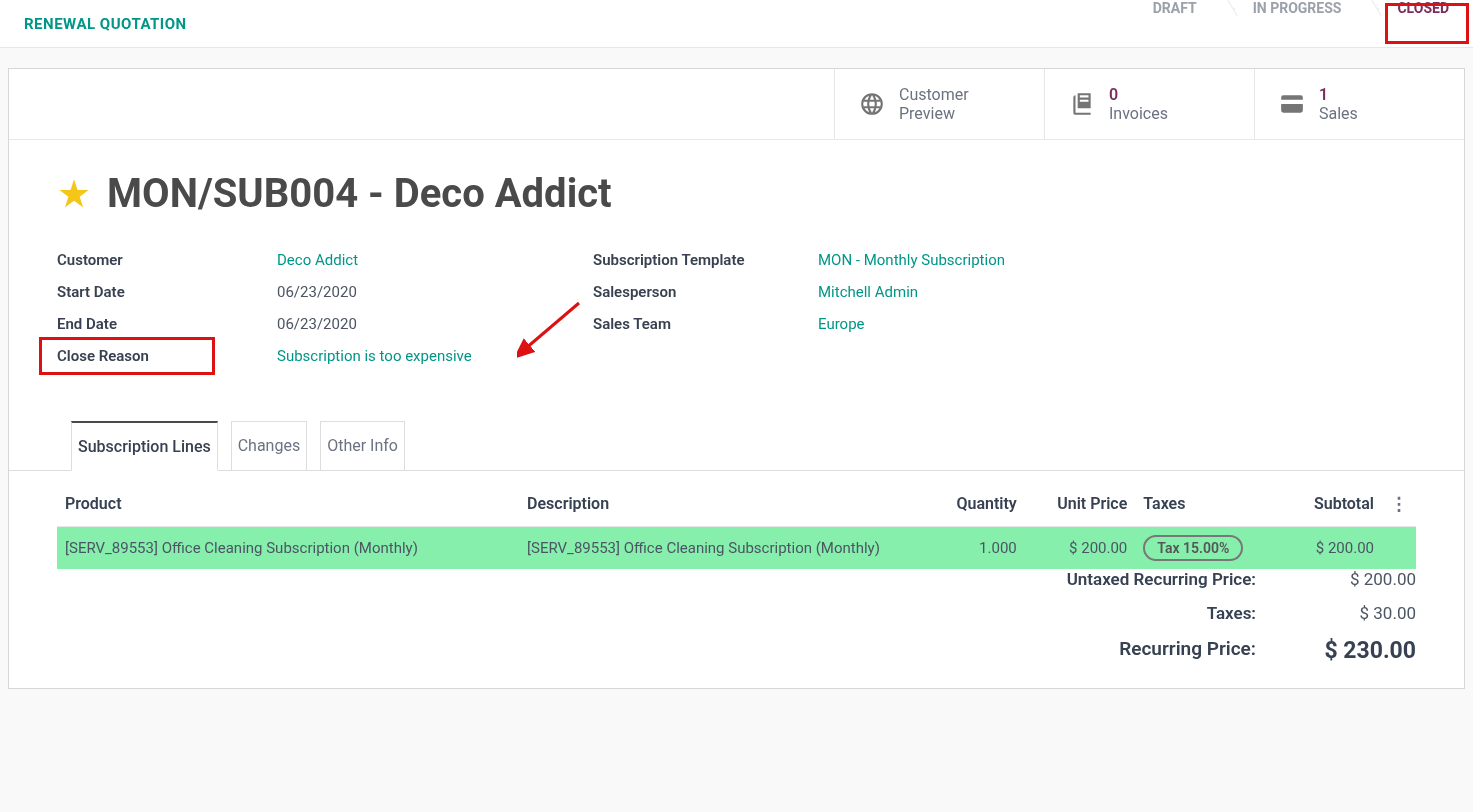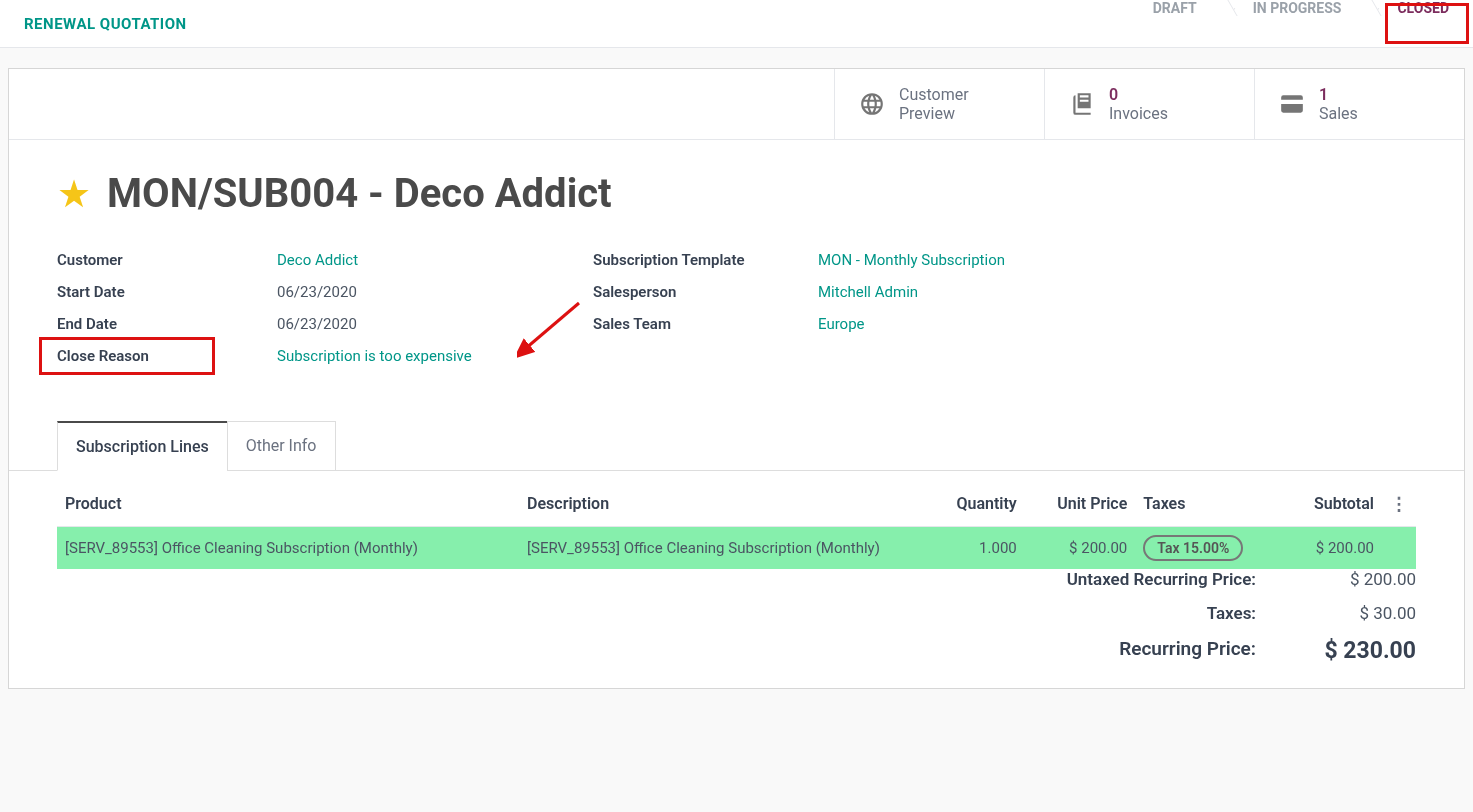--- a/index.html
+++ b/index.html
@@ -39,21 +39,21 @@
     .fld-label { color: #374151; font-weight: 600; }
     .fld-value { color: #4b5563; }
     .fld-value.link { color: #009688; cursor: pointer; }
     
     .hl-close-reason { position: relative; }
     .hl-close-reason::after { content: ""; position: absolute; left: -18px; top: -10px; bottom: -10px; width: 170px; border: 3px solid #d11; }
     
     .arrow-svg { position: absolute; width: 68px; height: 60px; }
     
     .tabs { display: flex; margin: 46px 0 0 48px; }
-    .tab { padding: 14px 18px; border: 1px solid #ddd; color: #6b7280; font-size: 16px; cursor: pointer; background: #fff; margin-right: -1px; }
+    .tab { padding: 14px 6px; border: 1px solid #ddd; color: #6b7280; font-size: 16px; cursor: pointer; background: #fff; margin-right: -1px; margin-left: 14px; }
     .tab.active { color: #374151; border-bottom-color: #fff; border-top: 2px solid #4a4a4a; font-weight: 500; }
     .tab-underline { border-top: 1px solid #ddd; margin-top: -1px; }
     
     .table-wrap { padding: 10px 48px 24px; }
     table { width: 100%; border-collapse: collapse; }
     th { text-align: left; color: #374151; font-weight: 600; padding: 12px 8px; font-size: 16px; border-bottom: 1px solid #e5e7eb; }
     th.right, td.right { text-align: right; }
     td { padding: 12px 8px; color: #4b5563; }
     tbody tr { background: #86efac; }
     .tax-pill { border: 2px solid #777; border-radius: 18px; padding: 3px 12px; font-size: 14px; color: #555; font-weight: 600; }
@@ -150,20 +150,21 @@
               <path d="M0,0 L0,6 L7,3 z" fill="#d11"></path>
             </marker>
           </defs>
         <line x1="62" y1="4" x2="8" y2="50" stroke="#d11" stroke-width="3" marker-end="url(#ah)"></line>
       </svg>
     </div>
   </div>
 
   <div class="tabs">
     <div class="tab active">Subscription Lines</div>
+    <div class="tab">Changes</div>
     <div class="tab">Other Info</div>
   </div>
   <div class="tab-underline"></div>
 
   <div class="table-wrap">
     <table>
       <thead>
         <tr>
           <th style="width:34%">Product</th>
           <th style="width:30%">Description</th>

